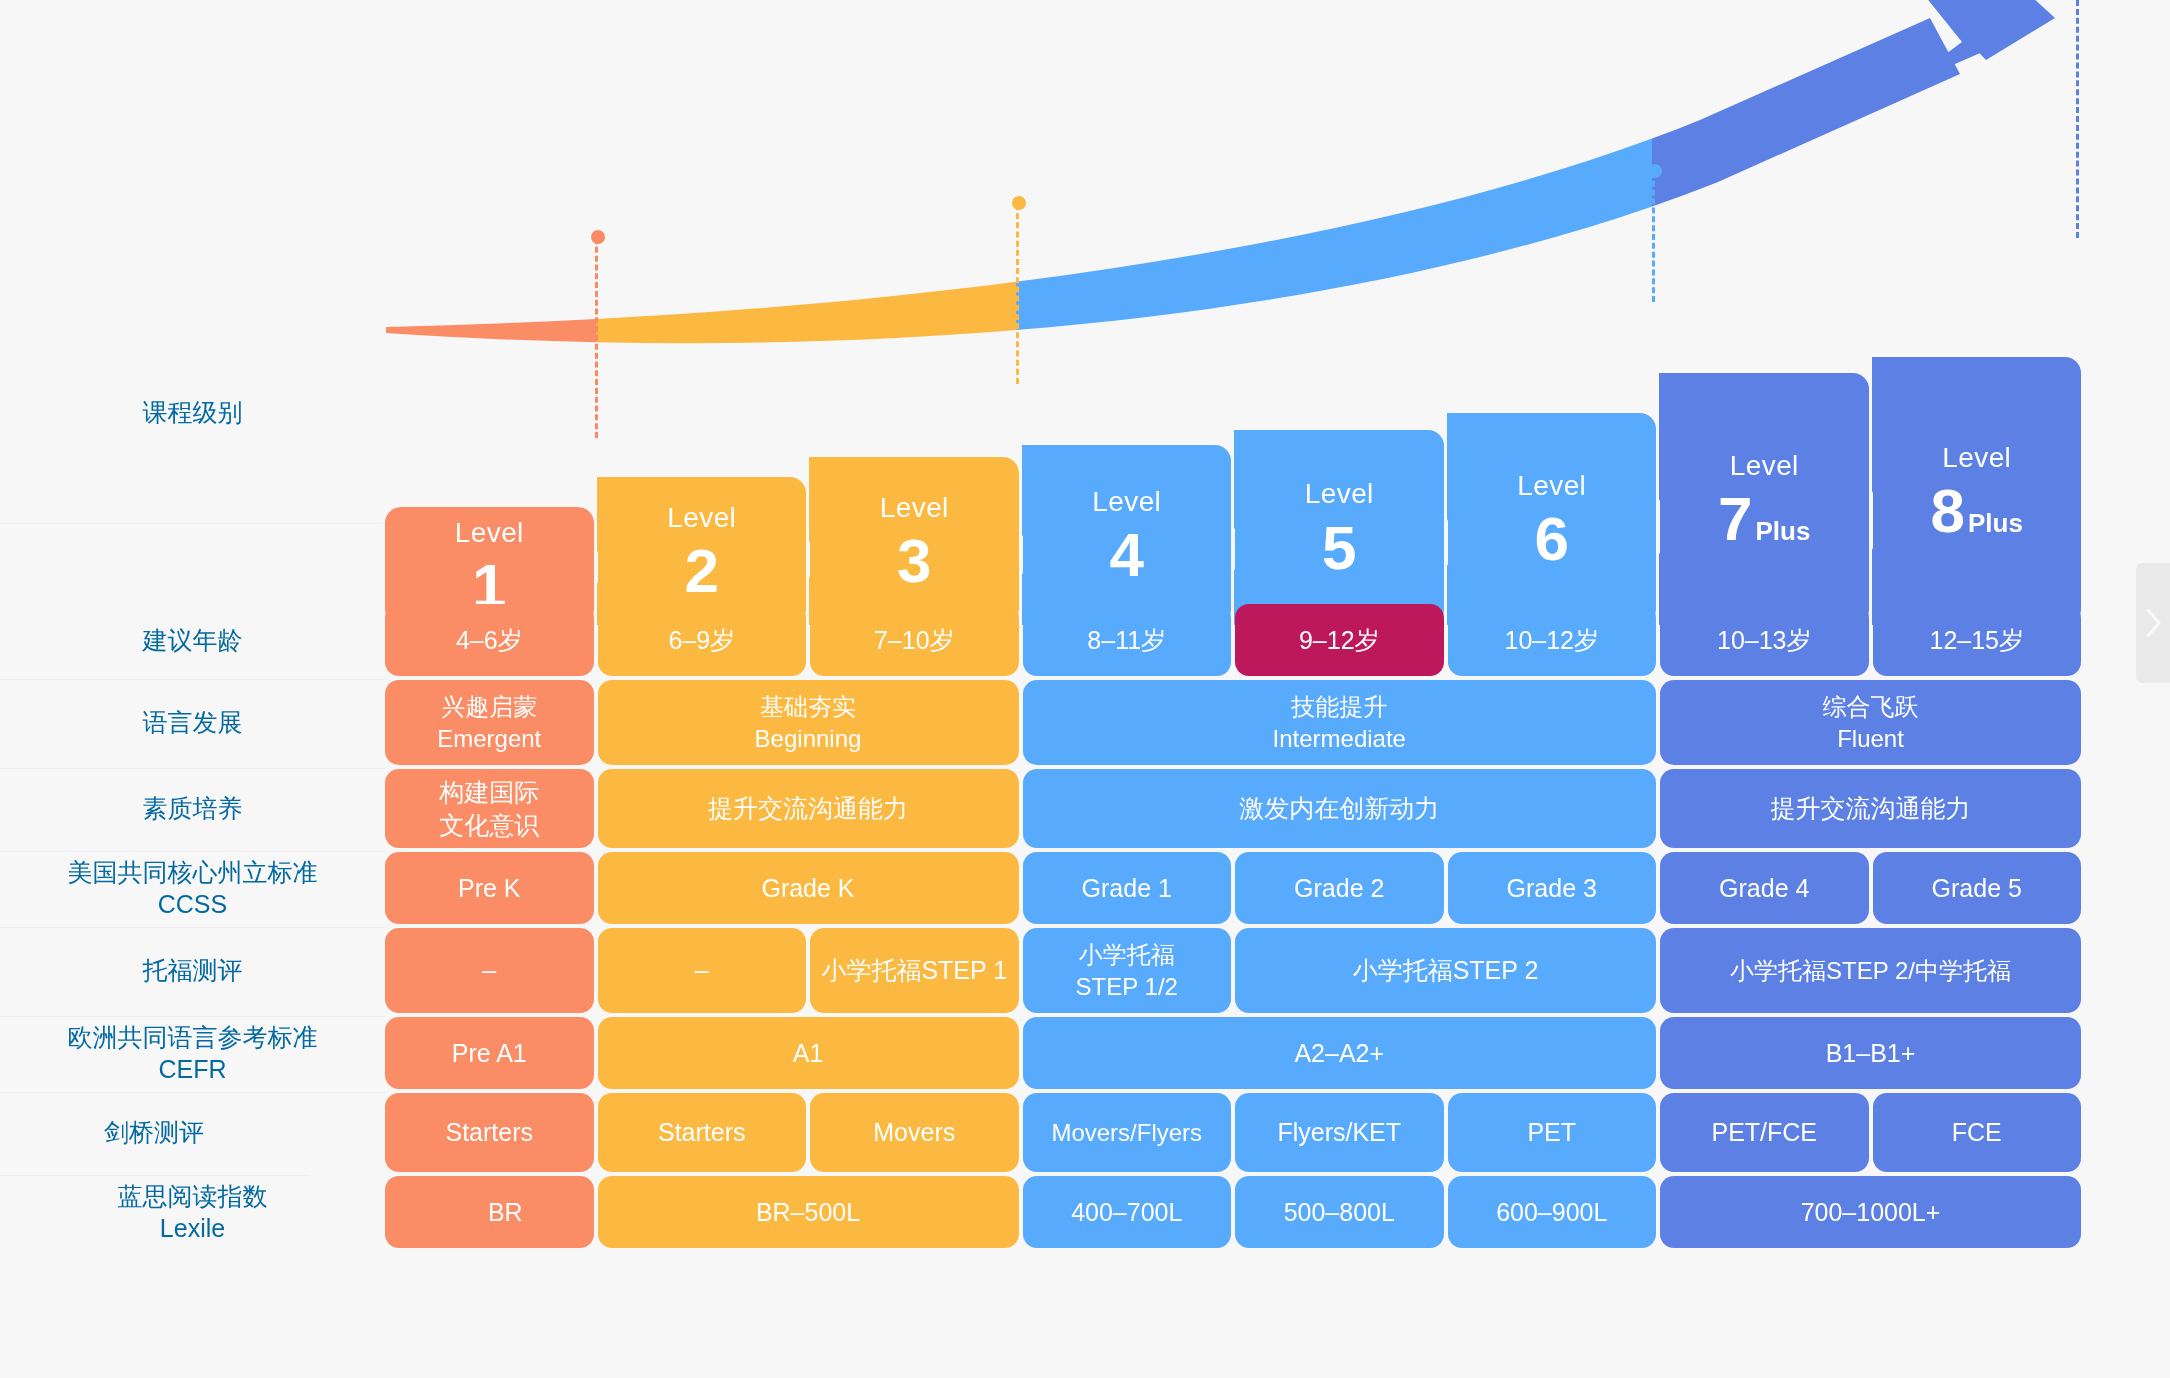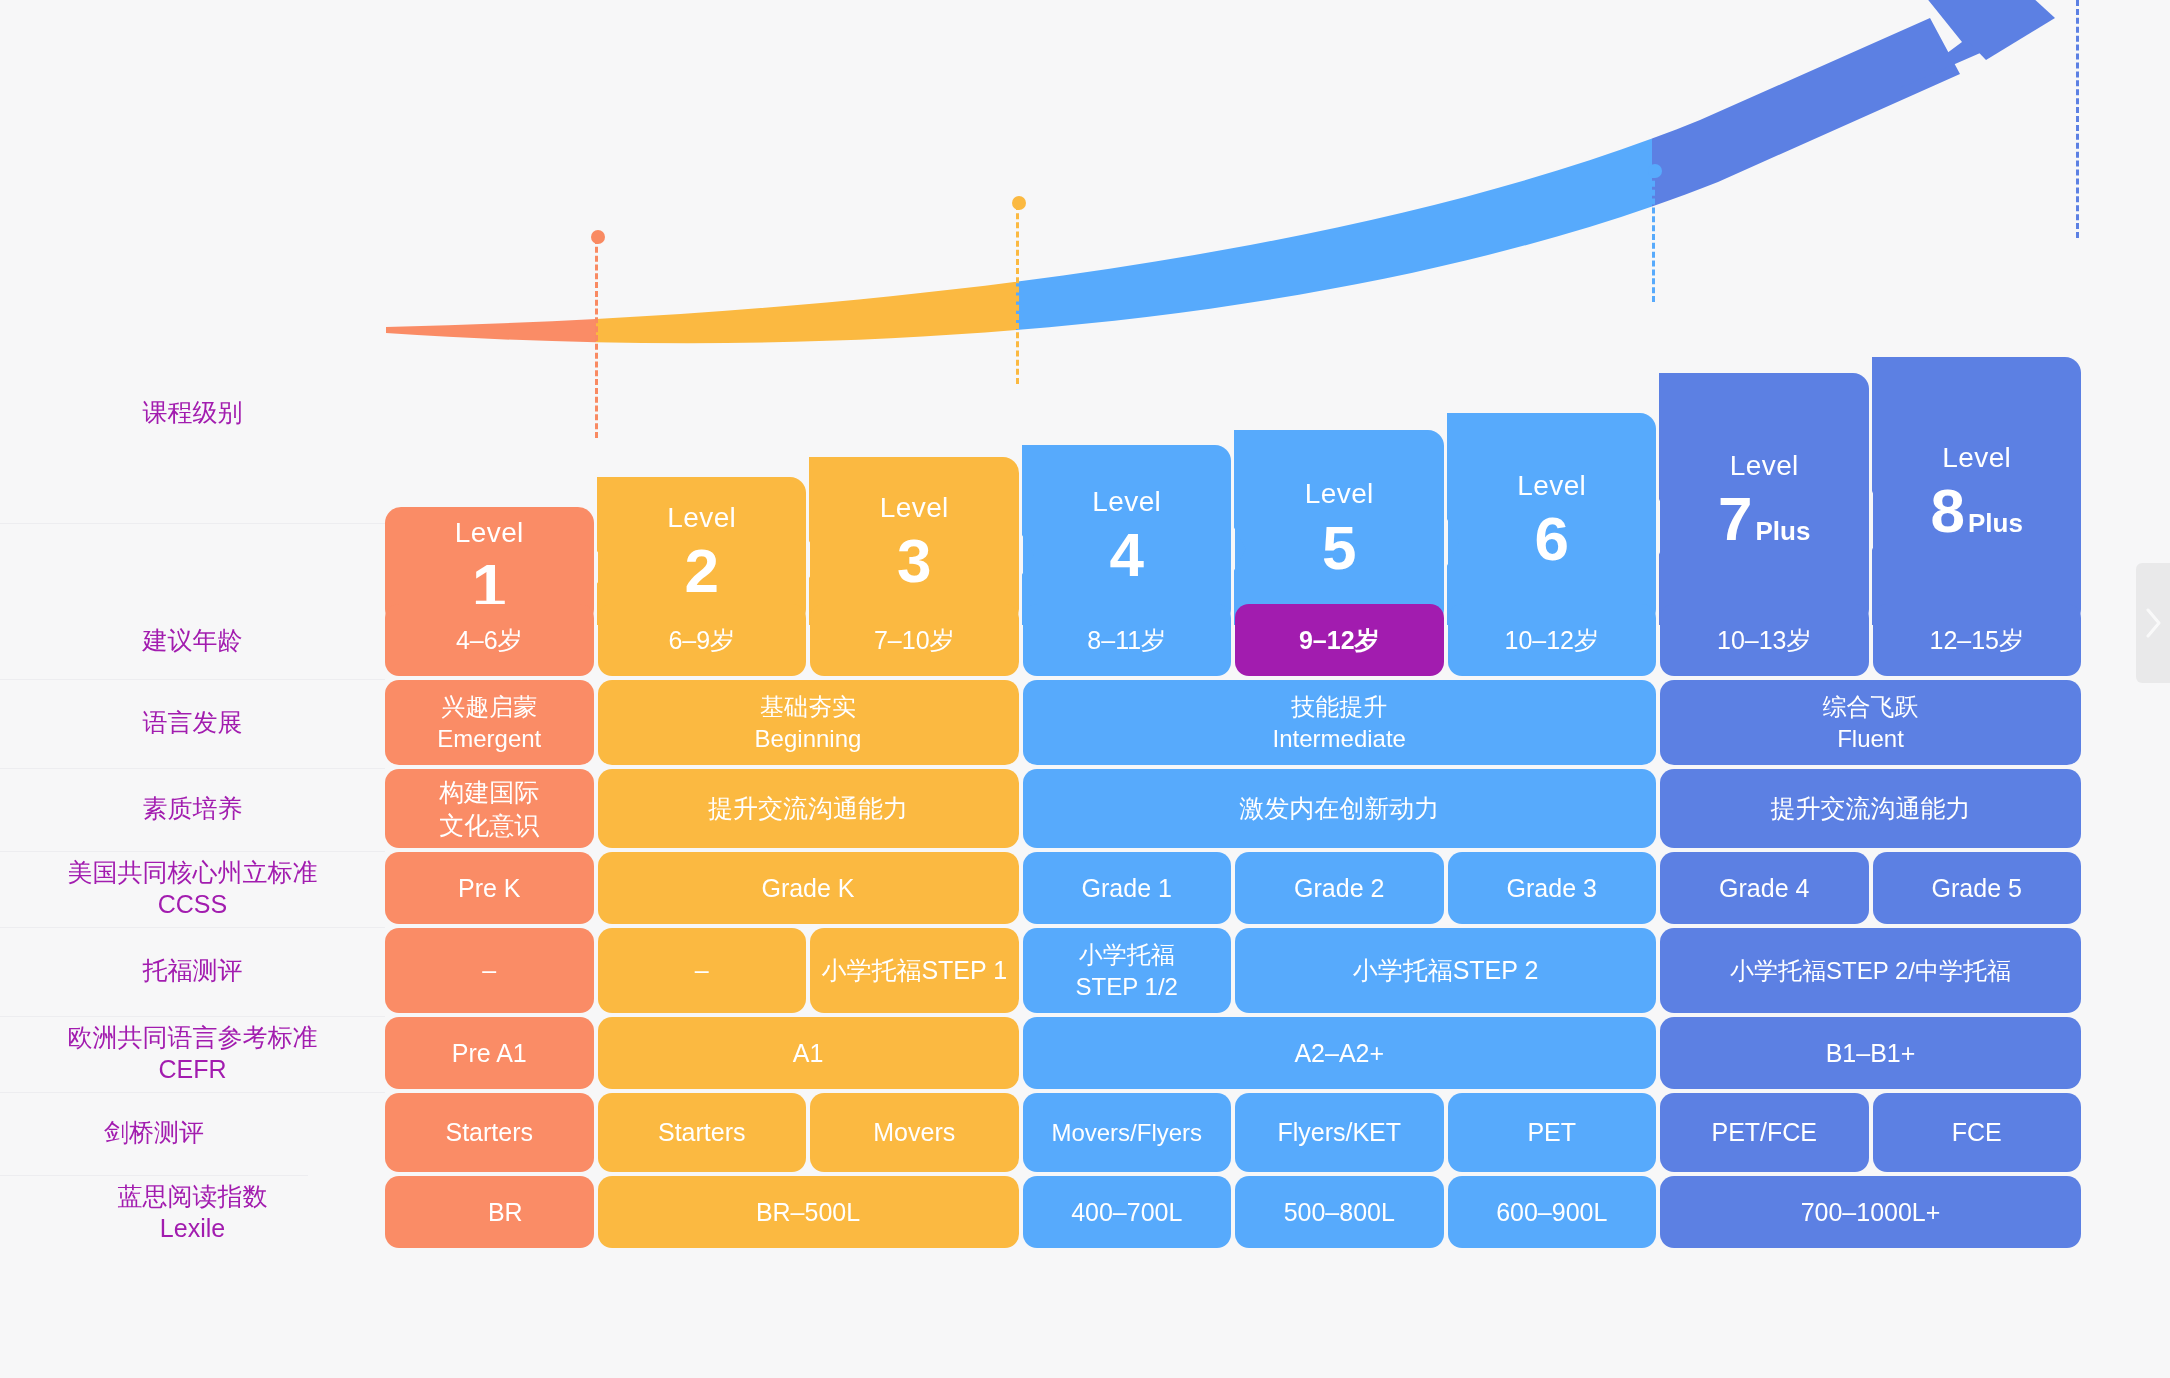--- a/index.html
+++ b/index.html
@@ -16,21 +16,21 @@
   #arrowSvg{position:absolute;left:0;top:0;width:2170px;height:420px;pointer-events:none;}
 
   
   .guide{position:absolute;width:0;border-left:3px dashed #f98a62;}
   .guide .dot{position:absolute;left:-7px;top:-8px;width:14px;height:14px;border-radius:50%;}
 
   
   #labels{position:absolute;left:0;top:415px;width:385px;}
   .lbl{
     display:flex;align-items:center;justify-content:center;
-    text-align:center;color:#a21caf;font-size:25px;line-height:1.28;
+    text-align:center;color:#0369a1;font-size:25px;line-height:1.28;
     box-sizing:border-box;padding:0 14px;
   }
   .lbl-sep{border-bottom:1px solid #ededf0;}
 
   
   #grid{position:absolute;left:385px;top:220px;width:1700px;height:1160px;}
   .cell{
     position:absolute;box-sizing:border-box;
     display:flex;flex-direction:column;align-items:center;justify-content:center;
     color:#fff;text-align:center;border-radius:14px;
@@ -230,21 +230,21 @@
       </div>
       <div class="cell" style="left: 212.5px; top: 384px; width: 208.5px; height: 72px; background: rgb(251, 185, 65);">
         <div>6–9岁</div>
       </div>
       <div class="cell" style="left: 425px; top: 384px; width: 208.5px; height: 72px; background: rgb(251, 185, 65);">
         <div>7–10岁</div>
       </div>
       <div class="cell" style="left: 637.5px; top: 384px; width: 208.5px; height: 72px; background: rgb(87, 170, 252);">
         <div>8–11岁</div>
       </div>
-      <div class="cell" style="left: 850px; top: 384px; width: 208.5px; height: 72px; background: #a21caf; font-weight: bold;">
+      <div class="cell" style="left: 850px; top: 384px; width: 208.5px; height: 72px; background: #be185d;">
         <div>9–12岁</div>
       </div>
       <div class="cell" style="left: 1062.5px; top: 384px; width: 208.5px; height: 72px; background: rgb(87, 170, 252);">
         <div>10–12岁</div>
       </div>
       <div class="cell" style="left: 1275px; top: 384px; width: 208.5px; height: 72px; background: rgb(92, 128, 227);">
         <div>10–13岁</div>
       </div>
       <div class="cell" style="left: 1487.5px; top: 384px; width: 208.5px; height: 72px; background: rgb(92, 128, 227);">
         <div>12–15岁</div>

